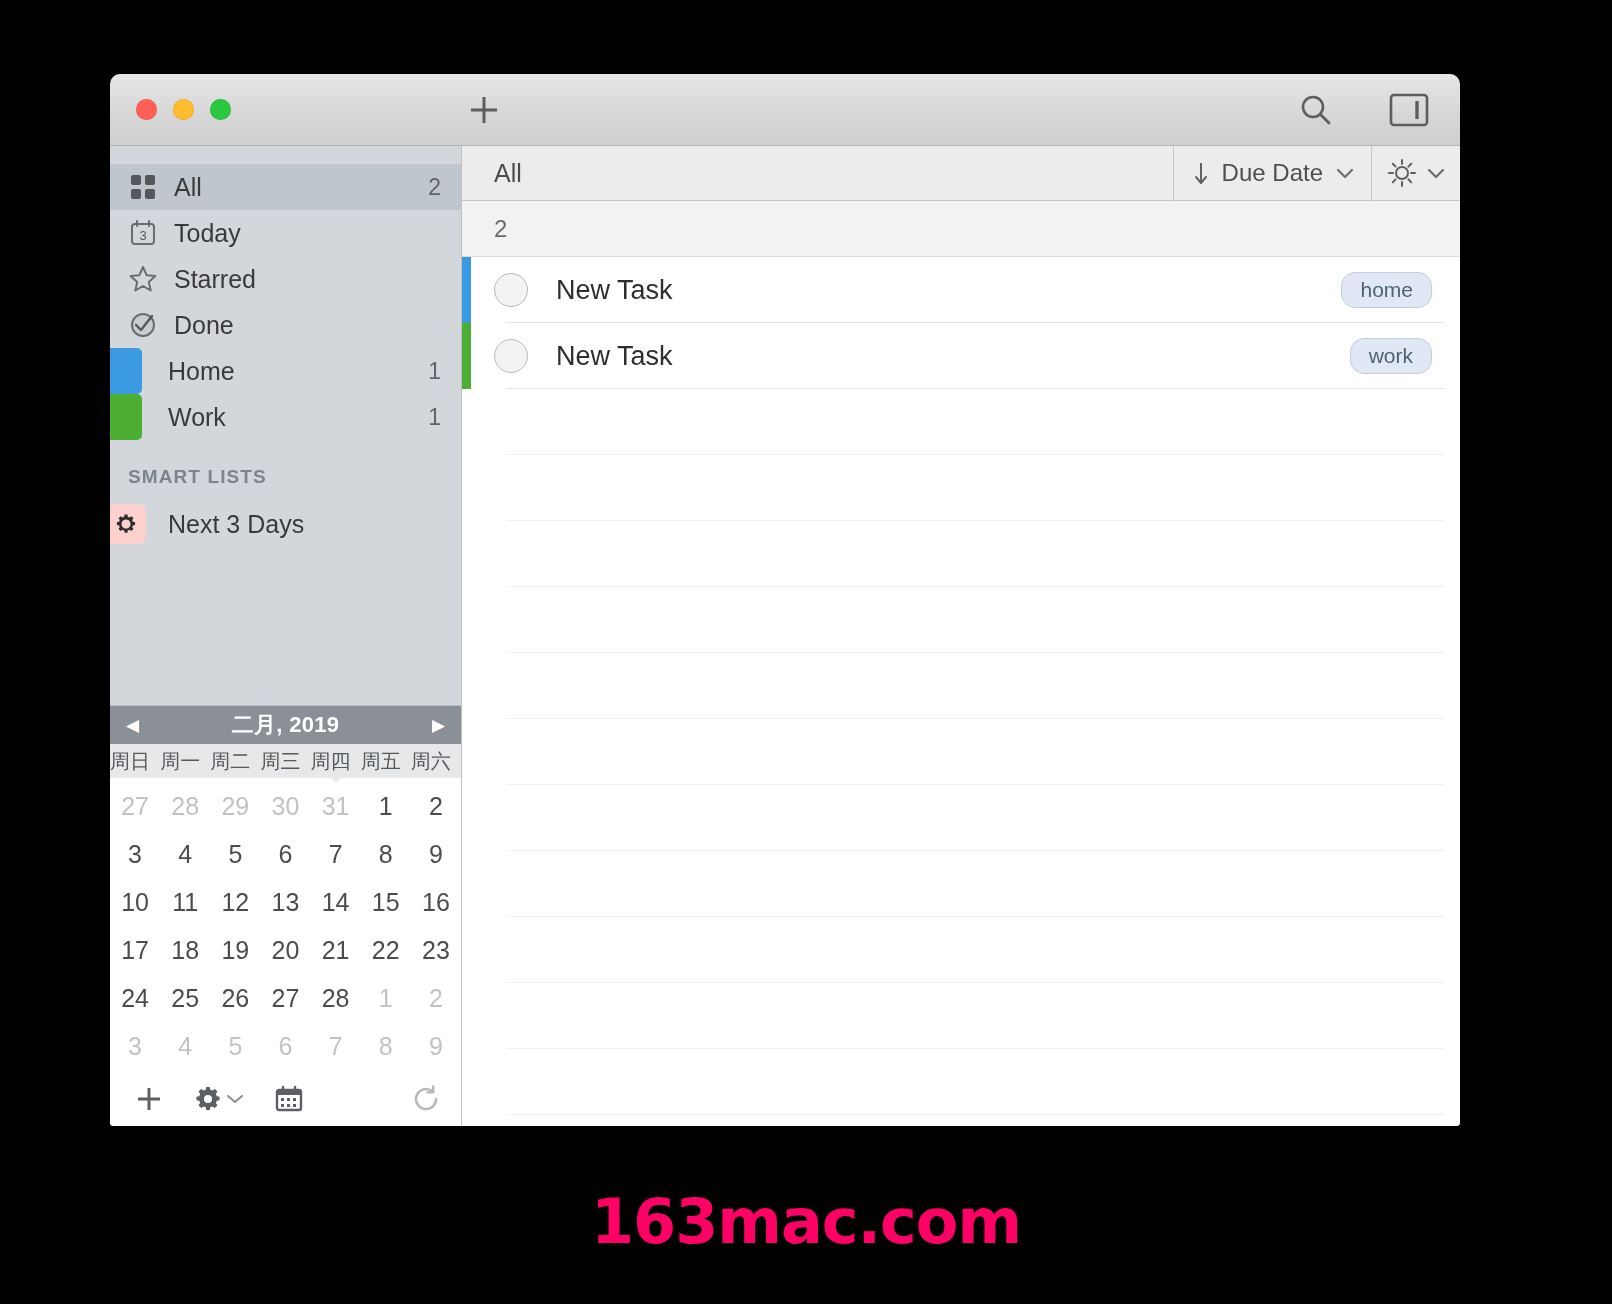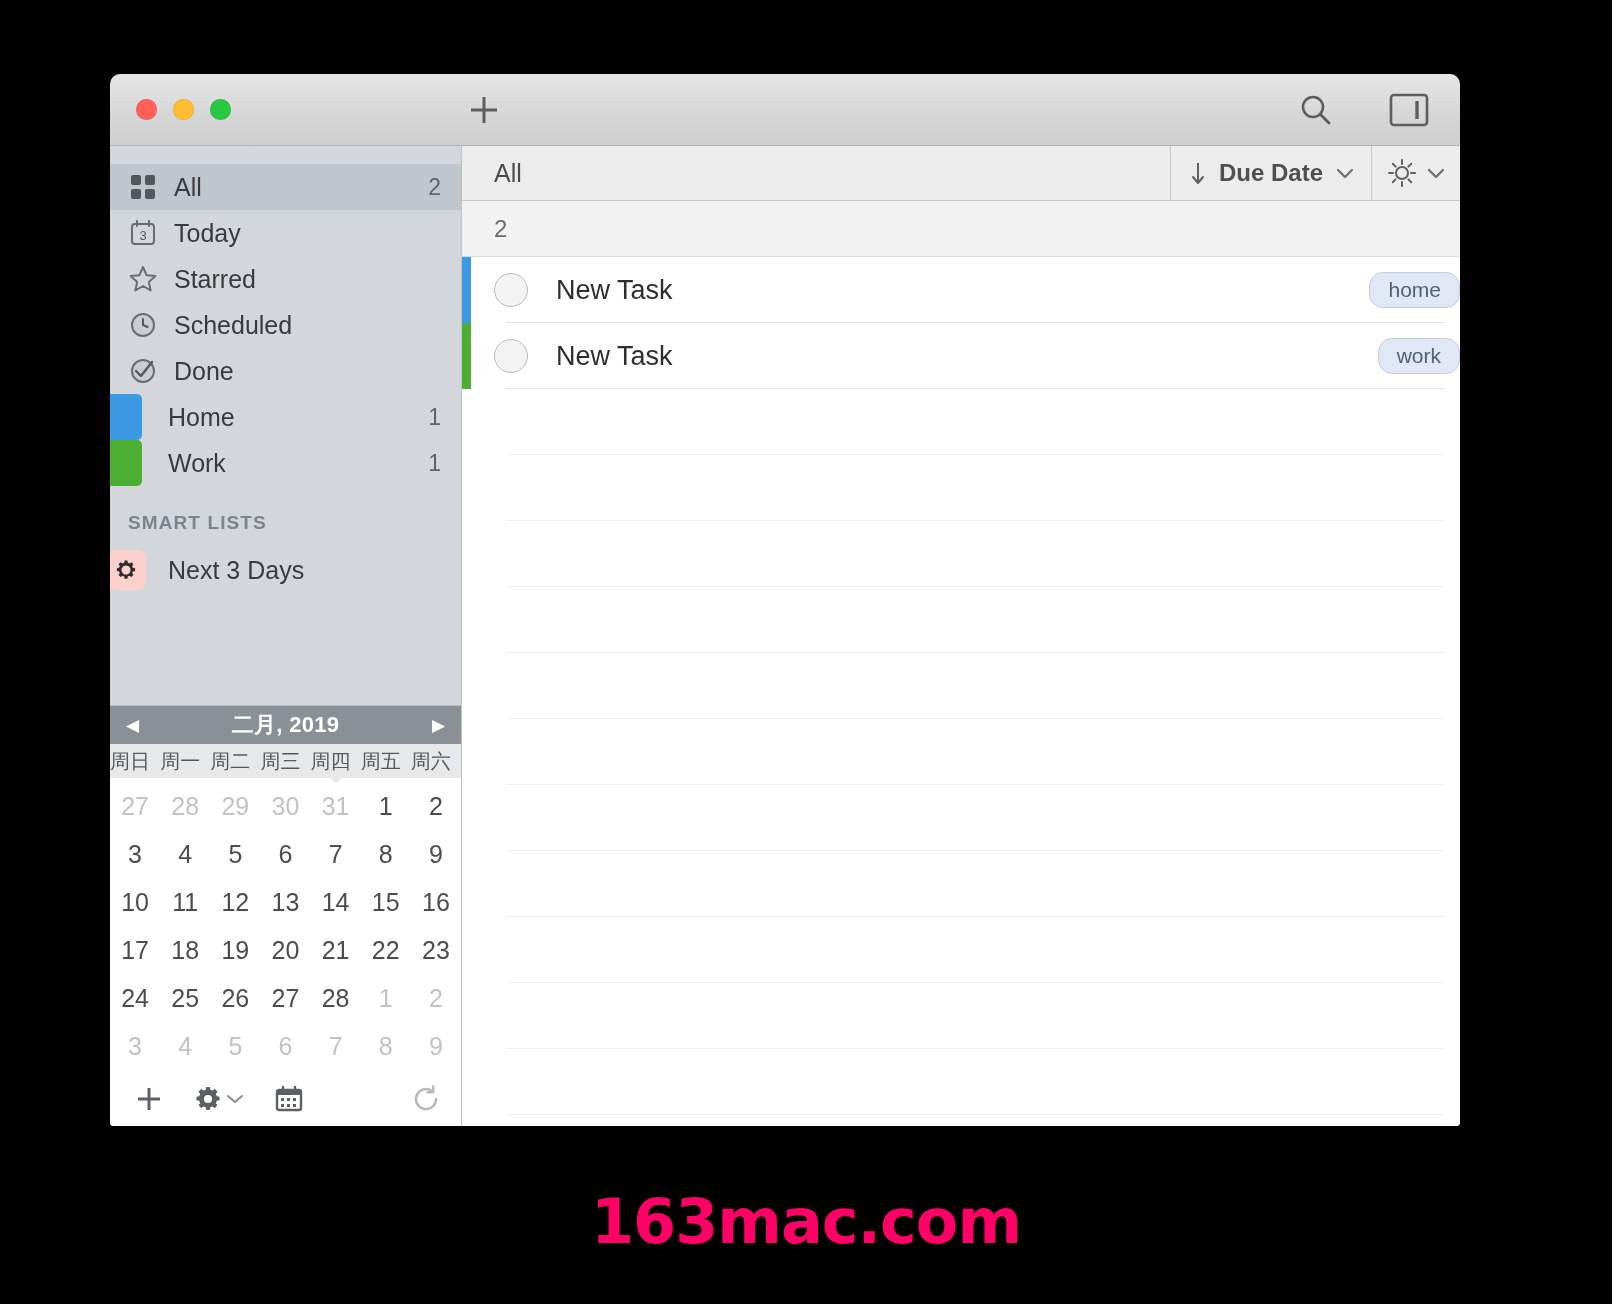--- a/index.html
+++ b/index.html
@@ -255,21 +255,20 @@
   #sort-control {
     height: 55px;
     display: flex;
     align-items: center;
     gap: 12px;
     padding: 0 16px 0 18px;
     border-left: 1px solid #c9c9c9;
     font-size: 24px;
     color: #4d5053;
     cursor: default;
-    font-weight: bold;
   }
   #view-control {
     height: 55px;
     display: flex;
     align-items: center;
     gap: 8px;
     padding: 0 14px;
     border-left: 1px solid #c9c9c9;
     cursor: default;
   }
@@ -295,20 +294,21 @@
   }
 
   #task-list { flex: 1 1 auto; position: relative; background: #fff; }
 
   .task-row {
     height: 66px;
     display: flex;
     align-items: center;
     position: relative;
     padding-left: 32px;
+    padding-right: 28px;
     cursor: default;
   }
   .task-stripe {
     position: absolute;
     left: 0; top: 0;
     width: 9px; height: 66px;
   }
   .task-check {
     width: 34px; height: 34px;
     border-radius: 50%;
@@ -426,31 +426,20 @@
         <div class="nav-item">
           <span class="nav-icon">
             <svg width="30" height="30" viewBox="0 0 30 30">
               <path d="M15 3 L18.6 11.2 L27.4 12 L20.8 17.9 L22.7 26.5 L15 22 L7.3 26.5 L9.2 17.9 L2.6 12 L11.4 11.2 Z" fill="none" stroke="#6a6d70" stroke-width="2" stroke-linejoin="round"></path>
             </svg>
           </span>
           <span class="nav-label">Starred</span>
           <span class="nav-count"></span>
         </div>
 
-        <div class="nav-item">
-          <span class="nav-icon">
-            <svg width="28" height="28" viewBox="0 0 28 28">
-              <circle cx="14" cy="14" r="11" fill="#c9cdd1" stroke="#6a6d70" stroke-width="2"></circle>
-              <line x1="14" y1="14" x2="14" y2="8" stroke="#55585b" stroke-width="2" stroke-linecap="round"></line>
-              <line x1="14" y1="14" x2="18.5" y2="16" stroke="#55585b" stroke-width="2" stroke-linecap="round"></line>
-            </svg>
-          </span>
-          <span class="nav-label">Scheduled</span>
-          <span class="nav-count"></span>
-        </div>
 
         <div class="nav-item">
           <span class="nav-icon">
             <svg width="28" height="28" viewBox="0 0 28 28">
               <circle cx="14" cy="14" r="11" fill="#c9cdd1" stroke="#6a6d70" stroke-width="2"></circle>
               <path d="M7 14 L12 19 L23 5" fill="none" stroke="#55585b" stroke-width="2.4" stroke-linecap="round" stroke-linejoin="round"></path>
             </svg>
           </span>
           <span class="nav-label">Done</span>
           <span class="nav-count"></span>

